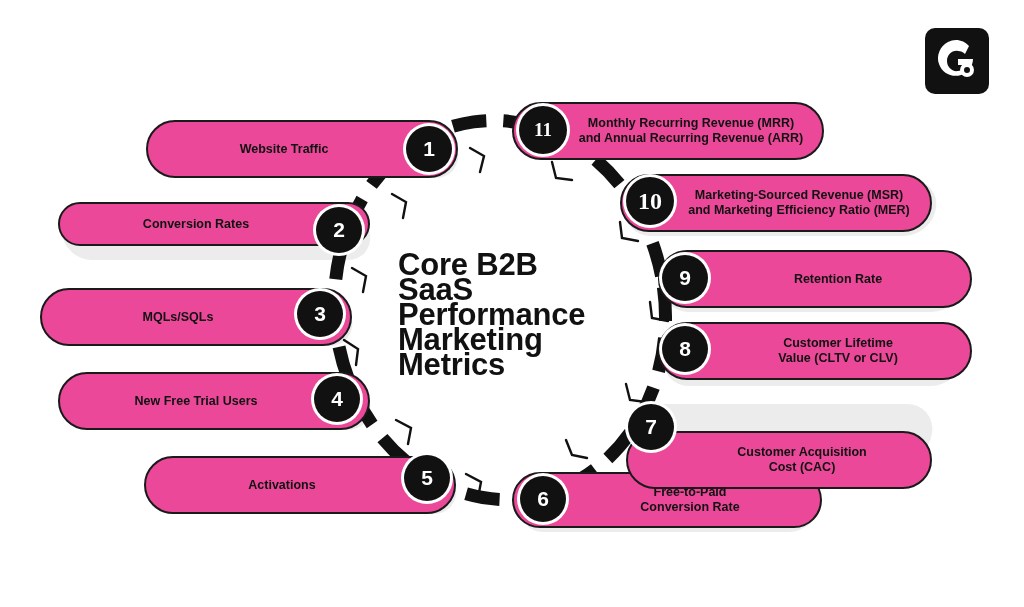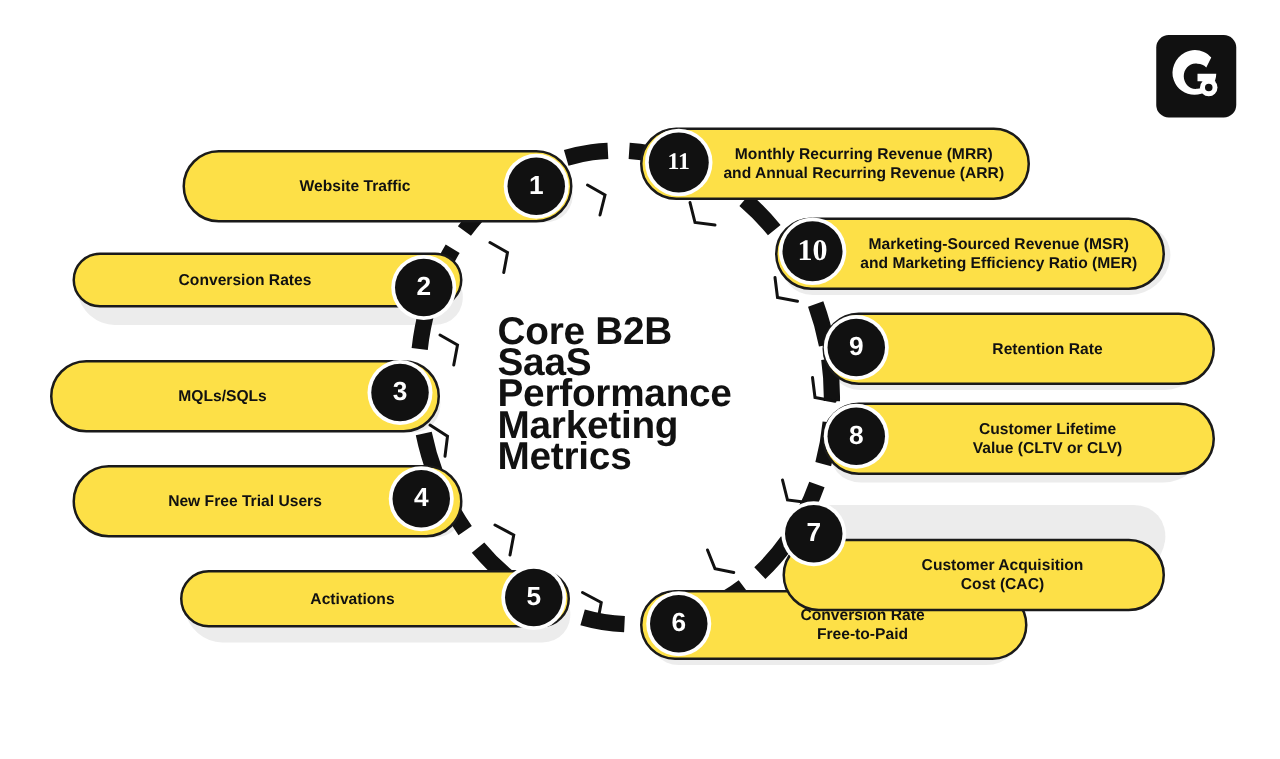--- a/index.html
+++ b/index.html
@@ -44,21 +44,21 @@
     color: #111111;
     letter-spacing: -0.2px;
   }
 
   
   .pill {
     position: absolute;
     box-sizing: border-box;
     border: 2px solid #1a1a1a;
     border-radius: 40px;
-    background: #fde047;
+    background: #ec4899;
     display: flex;
     align-items: center;
     z-index: 3;
   }
   .pill .pill-label {
     font-size: 12.5px;
     font-weight: bold;
     color: #111111;
     line-height: 15px;
   }
@@ -175,30 +175,30 @@
       <span>MQLs/SQLs</span>
     </div>
   </div>
 
   <div class="pill left" style="left:58px; top:372px; width:312px; height:58px;">
     <div class="pill-label">
       <span>New Free Trial Users</span>
     </div>
   </div>
 
-  <div class="pill left" style="left:144px; top:456px; width:312px; height:46px;">
+  <div class="pill left" style="left:144px; top:456px; width:312px; height:58px;">
     <div class="pill-label">
       <span>Activations</span>
     </div>
   </div>
 
   <div class="pill right center-text" style="left:512px; top:472px; width:310px; height:56px;">
     <div class="pill-label">
+      <div>Free-to-Paid</div>
       <div>Conversion Rate</div>
-      <div>Free-to-Paid</div>
     </div>
   </div>
 
   <div class="pill right center-text" style="left:626px; top:398px; width:306px; height:58px;margin-top:33px;">
     <div class="pill-label">
       <div>Customer Acquisition</div>
       <div>Cost (CAC)</div>
     </div>
   </div>
 

